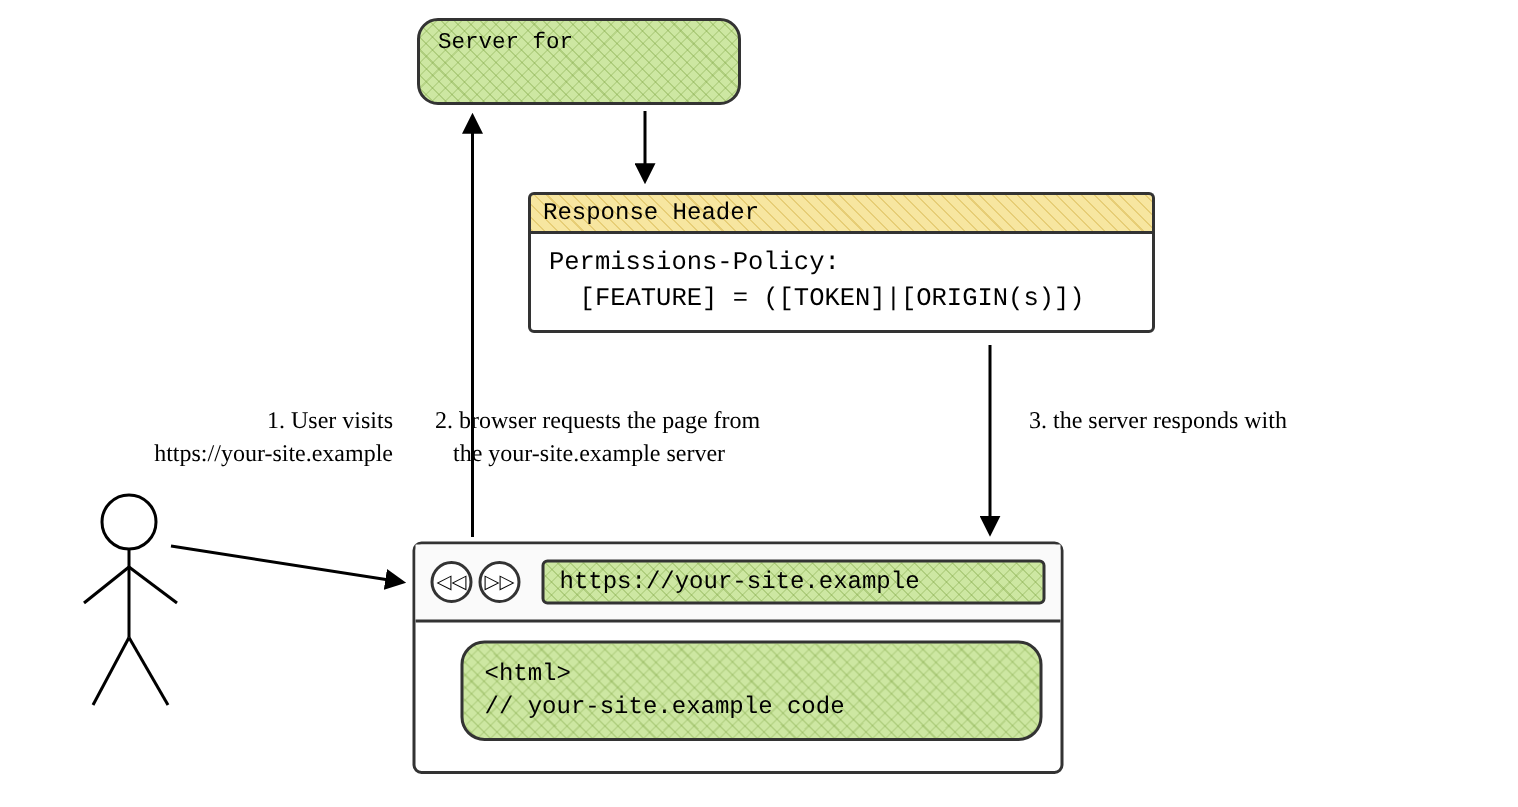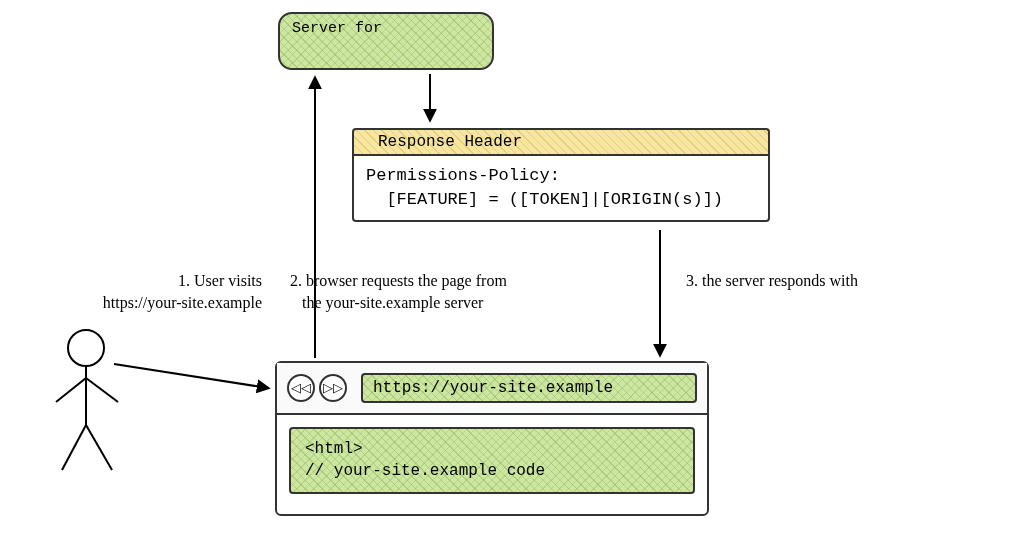--- a/index.html
+++ b/index.html
@@ -35,21 +35,21 @@
   
   #response-box {
     position: absolute;
     left: 352px; top: 128px;
     width: 418px;
   }
   #response-title {
     border: 2px solid #333;
     border-bottom: none;
     border-radius: 4px 4px 0 0;
-    padding: 3px 24px;
+    padding: 3px 8px;
     font-size: 16px;
   }
   #response-body {
     border: 2px solid #333;
     border-radius: 0 0 4px 4px;
     padding: 8px 12px;
     font-size: 17px;
     line-height: 1.4;
   }
   
@@ -87,24 +87,25 @@
     border-radius: 4px;
     display: flex; align-items: center;
     padding: 0 10px;
     font-size: 16px;
   }
   #browser-body {
     padding: 12px;
   }
   #code-block {
     border: 2px solid #333;
-    border-radius: 4px;
+    border-radius: 16px;
     padding: 10px 14px;
     font-size: 16px;
     line-height: 1.35;
+    margin-left: 18px;
   }
   
   .caption { position: absolute; font-size: 16px; line-height: 1.35; }
   #cap1 { left: 22px;  top: 270px; width: 240px; text-align: right; }
   #cap2 { left: 290px; top: 270px; width: 310px; }
   #cap3 { left: 686px; top: 270px; width: 300px; }
   
   svg.overlay { position: absolute; left: 0; top: 0; width: 1012px; height: 538px; pointer-events: none; }
 </style>
 </head>

